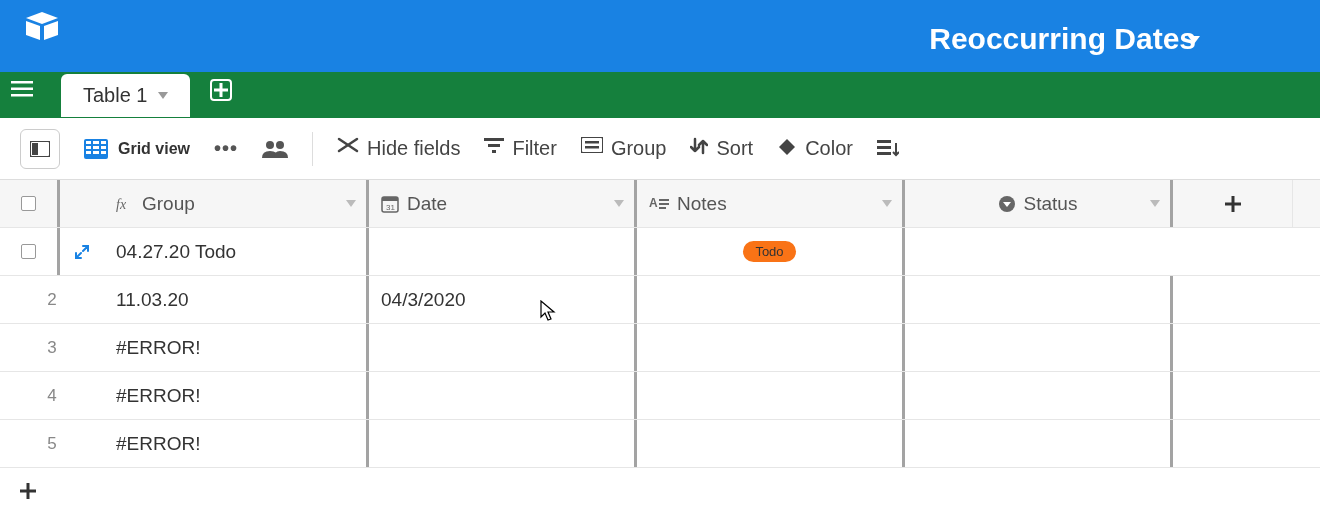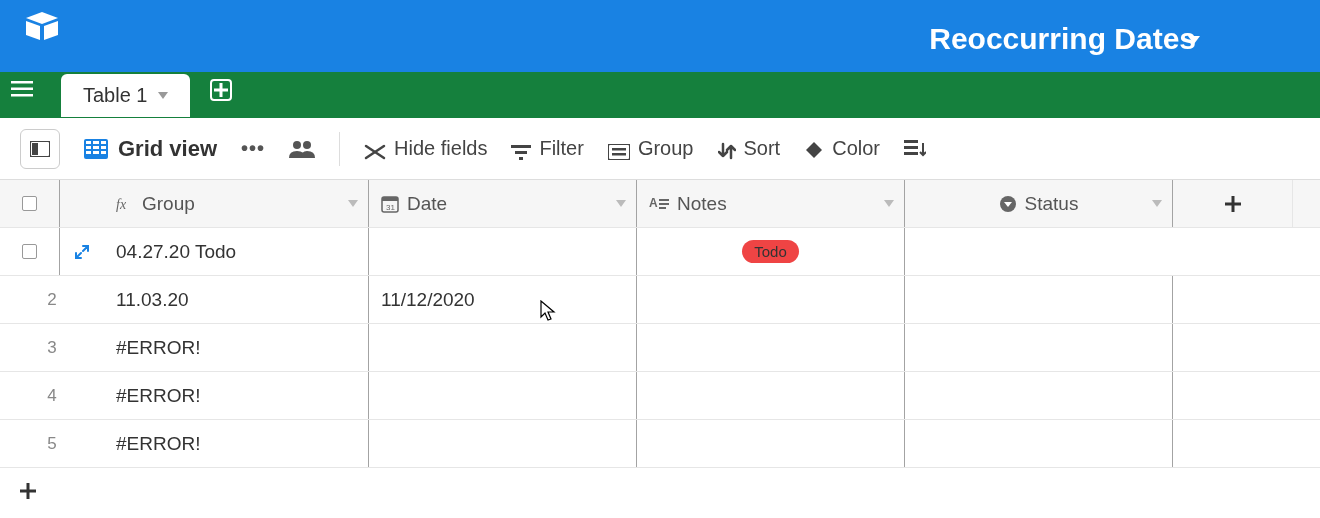--- a/index.html
+++ b/index.html
@@ -8,44 +8,44 @@
   .logo { width: 32px; height: 32px; margin-left: 8px; margin-top: 12px; align-self: flex-start; }
   .base-title { position: absolute; right: 124px; top: 22px; font-size: 30px; font-weight: 700; }
   .base-title-caret { position: absolute; right: 120px; top: 36px; }
   .tabbar { background: #15803d; height: 46px; display: flex; align-items: center; padding-left: 11px; }
   .menu-btn { color: #fff; margin-right: 28px; margin-bottom: 12px; cursor: pointer; }
   .tab { background: #fff; border-radius: 6px 6px 0 0; padding: 10px 22px; display: flex; align-items: center; gap: 10px; font-size: 20px; font-weight: 500; color: #333; }
   .tab-caret { color: #888; }
   .add-tab { color: #fff; margin-left: 20px; margin-bottom: 10px; cursor: pointer; border: 2px solid #fff; border-radius: 4px; width: 22px; height: 22px; display: flex; align-items: center; justify-content: center; }
   .toolbar { height: 62px; border-bottom: 1px solid #ddd; display: flex; align-items: center; padding: 0 20px; gap: 24px; background: #fff; }
   .toolbar .box-btn { width: 40px; height: 40px; border: 1px solid #ccc; border-radius: 6px; display: flex; align-items: center; justify-content: center; cursor: pointer; }
-  .toolbar .view-name { display: flex; align-items: center; gap: 10px; font-size: 22px; font-weight: 600; color: #333; }
+  .toolbar .view-name { display: flex; align-items: center; gap: 10px; font-size: 16px; font-weight: 600; color: #333; }
   .toolbar .grid-icon { color: #1982e3; }
   .toolbar .dots { color: #555; font-weight: 700; font-size: 20px; letter-spacing: 1px; cursor: pointer; }
   .toolbar .people { color: #555; cursor: pointer; }
   .toolbar .sep { width: 1px; height: 34px; background: #ddd; }
-  .toolbar .tb-item { display: flex; align-items: flex-end; gap: 8px; font-size: 20px; font-weight: 500; color: #444; cursor: pointer; }
+  .toolbar .tb-item { display: flex; align-items: flex-start; gap: 8px; font-size: 20px; font-weight: 500; color: #444; cursor: pointer; }
   .grid { display: flex; flex-direction: column; }
   .grid-header, .grid-row { display: flex; border-bottom: 1px solid #e6e6e6; }
   .grid-header { height: 48px; background: #f6f6f6; }
   .grid-row { height: 48px; background: #fff; }
-  .cell { display: flex; align-items: center; padding: 0 12px; font-size: 19px; color: #333; border-right: 1px solid #a3a3a3; position: relative; }
+  .cell { display: flex; align-items: center; padding: 0 12px; font-size: 19px; color: #333; border-right: 3px solid #a3a3a3; position: relative; }
   .col-check { width: 60px; justify-content: center; }
   .col-expand { width: 44px; justify-content: center; }
   .col-name { width: 265px; }
   .col-date { width: 268px; }
   .col-notes { width: 268px; }
   .col-status { width: 268px; justify-content: center; }
   .col-add { width: 120px; justify-content: center; }
   .hdr { font-weight: 500; color: #555; gap: 8px; }
   .hdr .caret { position: absolute; right: 10px; color: #aaa; }
   .rownum-col { width: 104px; justify-content: center; color: #888; font-size: 17px; }
   .checkbox { width: 15px; height: 15px; border: 1.5px solid #999; border-radius: 2px; background: #fff; }
   .expand-icon { color: #1982e3; }
-  .tag { background: #ef4444; color: #333; padding: 3px 12px; border-radius: 12px; font-size: 15px; }
+  .tag { background: #f97316; color: #333; padding: 3px 12px; border-radius: 12px; font-size: 13px; }
   .add-row { height: 46px; display: flex; align-items: center; padding-left: 20px; color: #555; font-size: 24px; cursor: pointer; }
   .cursor { position: absolute; left: 540px; top: 300px; pointer-events: none; }
   svg { display: block; }
 </style>
 </head>
 <body>
 
 <div class="header">
   <span class="logo">
     <svg width="36" height="30" viewBox="0 0 36 30">
@@ -273,21 +273,21 @@
   </div>
 
   <div class="grid-row">
     <div class="cell rownum-col" style="border-right:none">
         <span>2</span>
       </div>
     <div class="cell col-name">
         <span>11.03.20</span>
       </div>
     <div class="cell col-date">
-        <span>11/12/2020</span>
+        <span>04/3/2020</span>
       </div>
     <div class="cell col-notes"></div>
     <div class="cell col-status"></div>
   </div>
 
   <div class="grid-row">
     <div class="cell rownum-col" style="border-right:none">
         <span>3</span>
       </div>
     <div class="cell col-name">

